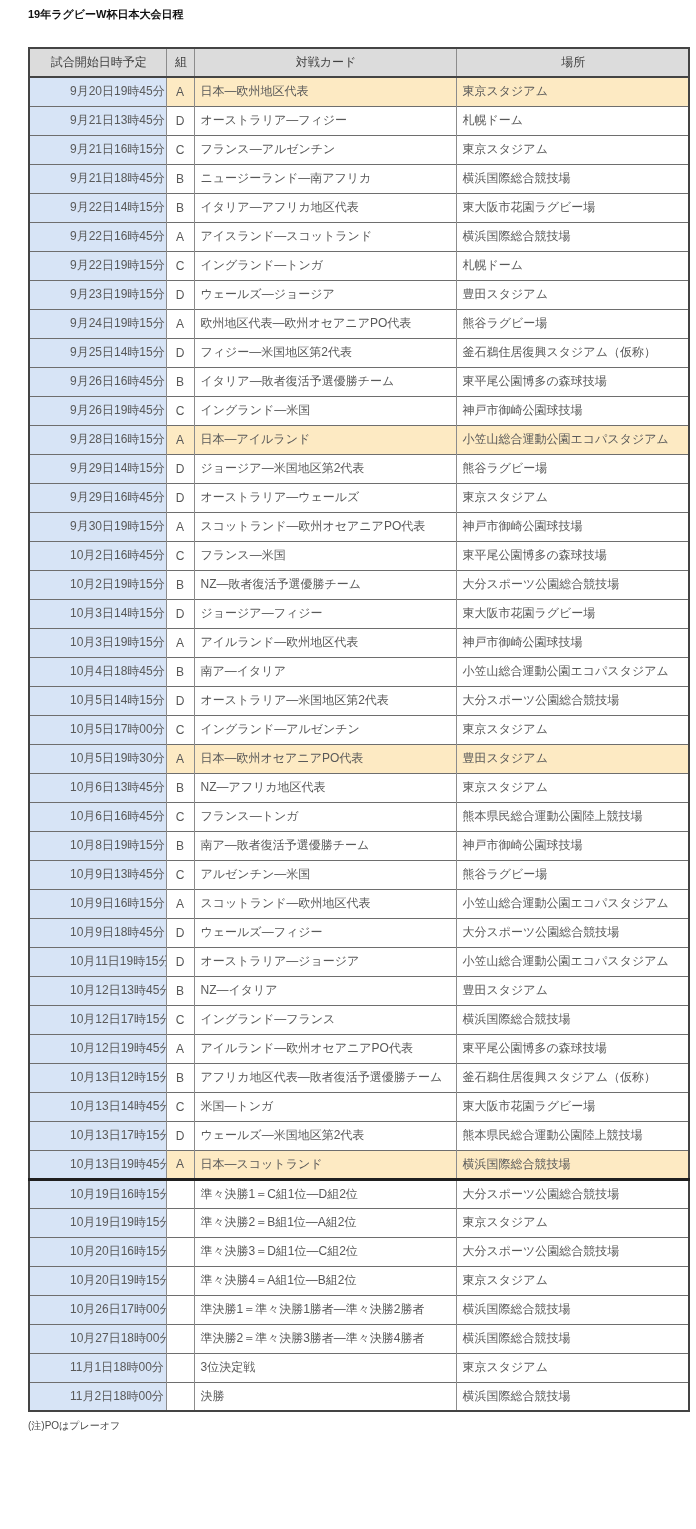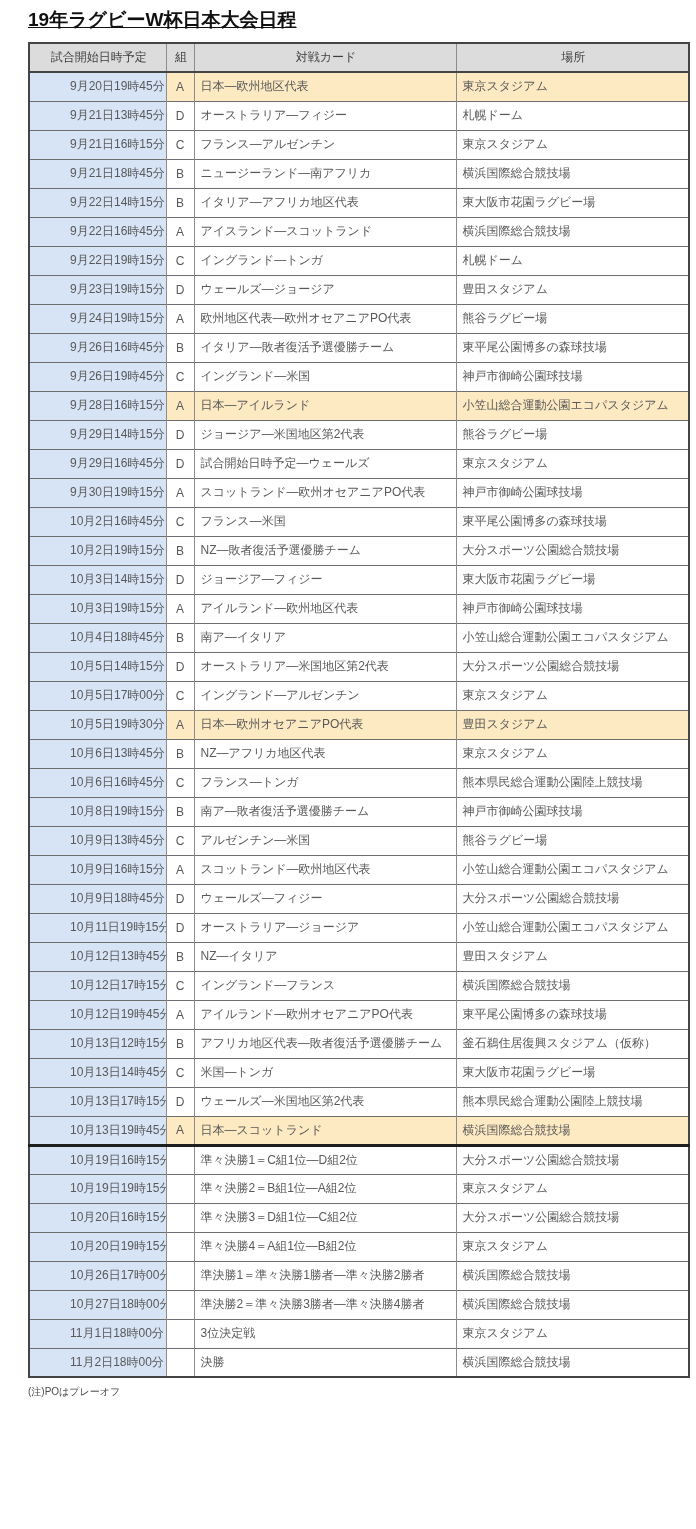--- a/index.html
+++ b/index.html
@@ -14,25 +14,24 @@
   * { box-sizing: border-box; }
   body {
     margin: 0;
     padding: 7px 8px 10px 28px;
     width: 696px;
     background: #ffffff;
     font-family: "Liberation Sans", "DejaVu Sans", sans-serif;
     color: var(--text);
   }
   .page-title {
-    font-size: 19px;
+    font-size: 11px;
     font-weight: bold;
     color: #111111;
-    margin: 0 0 9px 0;
-    text-decoration: underline;
+    margin: 0 0 25px 0;
   }
   table.schedule {
     border-collapse: collapse;
     width: 660px;
     table-layout: fixed;
     border: 2px solid var(--strong-line);
   }
   th, td {
     font-size: 12px;
     height: 29px;
@@ -138,20 +137,26 @@
     <td class="c-match">ウェールズ―ジョージア</td>
     <td class="c-venue">豊田スタジアム</td>
   </tr>
       <tr class="gs">
     <td class="c-date">9月24日19時15分</td>
     <td class="c-group">A</td>
     <td class="c-match">欧州地区代表―欧州オセアニアPO代表</td>
     <td class="c-venue">熊谷ラグビー場</td>
   </tr>
       <tr class="gs">
+    <td class="c-date">9月25日14時15分</td>
+    <td class="c-group">D</td>
+    <td class="c-match">フィジー―米国地区第2代表</td>
+    <td class="c-venue">釜石鵜住居復興スタジアム（仮称）</td>
+  </tr>
+      <tr class="gs">
     <td class="c-date">9月26日16時45分</td>
     <td class="c-group">B</td>
     <td class="c-match">イタリア―敗者復活予選優勝チーム</td>
     <td class="c-venue">東平尾公園博多の森球技場</td>
   </tr>
       <tr class="gs">
     <td class="c-date">9月26日19時45分</td>
     <td class="c-group">C</td>
     <td class="c-match">イングランド―米国</td>
     <td class="c-venue">神戸市御崎公園球技場</td>
@@ -164,21 +169,21 @@
   </tr>
       <tr class="gs">
     <td class="c-date">9月29日14時15分</td>
     <td class="c-group">D</td>
     <td class="c-match">ジョージア―米国地区第2代表</td>
     <td class="c-venue">熊谷ラグビー場</td>
   </tr>
       <tr class="gs">
     <td class="c-date">9月29日16時45分</td>
     <td class="c-group">D</td>
-    <td class="c-match">試合開始日時予定―ウェールズ</td>
+    <td class="c-match">オーストラリア―ウェールズ</td>
     <td class="c-venue">東京スタジアム</td>
   </tr>
       <tr class="gs">
     <td class="c-date">9月30日19時15分</td>
     <td class="c-group">A</td>
     <td class="c-match">スコットランド―欧州オセアニアPO代表</td>
     <td class="c-venue">神戸市御崎公園球技場</td>
   </tr>
       <tr class="gs">
     <td class="c-date">10月2日16時45分</td>

